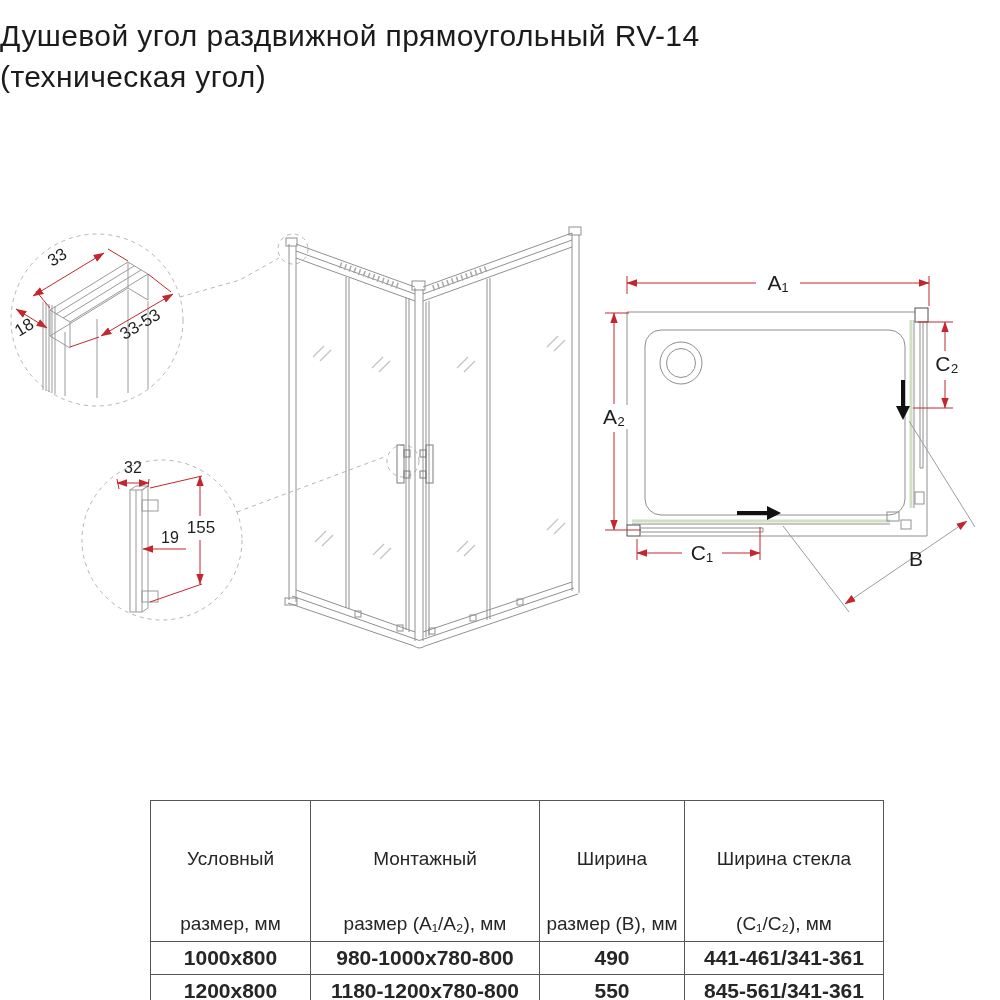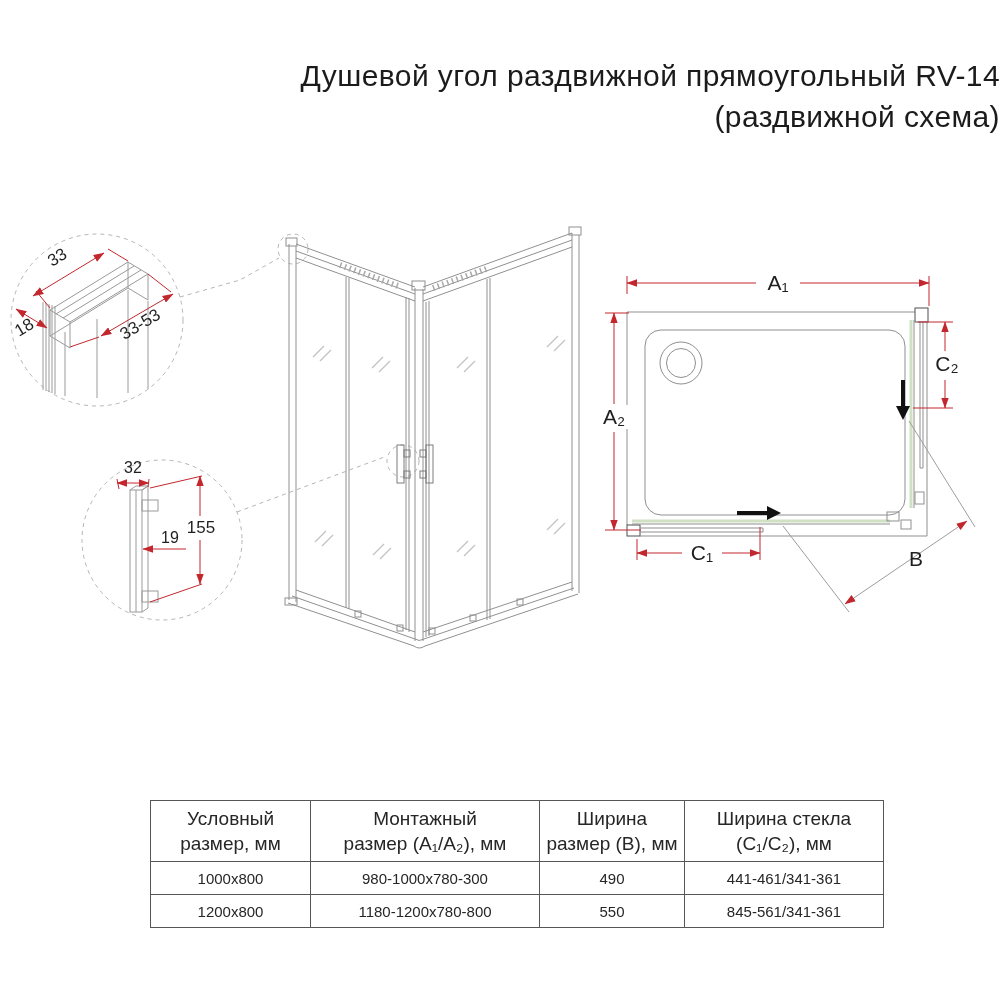--- a/index.html
+++ b/index.html
@@ -1,36 +1,36 @@
 <!DOCTYPE html>
 <html><head>
 <meta charset="utf-8">
 <style>
   html,body{margin:0;padding:0;background:#ffffff;}
   body{width:1000px;height:1000px;font-family:"Liberation Sans","DejaVu Sans",sans-serif;}
   .page{position:relative;width:1000px;height:1000px;background:#fff;overflow:hidden;}
-  .title{position:absolute;top:16px;left:0;width:1000px;text-align:right;
-         font-size:30px;line-height:1.36;color:#1b1b1b;font-weight:400;letter-spacing:.4px;margin-top:40px;}
+  .title{position:absolute;top:16px;left:0;width:1000px;text-align:left;
+         font-size:30px;line-height:1.36;color:#1b1b1b;font-weight:400;letter-spacing:.4px;}
   svg.drawing{position:absolute;top:0;left:0;}
   svg text{font-family:"Liberation Sans","DejaVu Sans",sans-serif;fill:#1f1f1f;}
   table.size-table{position:absolute;left:150px;top:800px;width:733px;
                    border-collapse:collapse;table-layout:fixed;text-align:center;color:#262626;}
   table.size-table th,table.size-table td{border:1px solid #565656;}
   table.size-table th{font-size:19px;font-weight:400;padding:5px 2px;line-height:1.32;}
-  table.size-table td{font-size:15px;font-weight:400;height:32px;padding:0 2px;}
-  table.size-table th span{display:block;}
+  table.size-table td{font-size:21px;font-weight:700;height:32px;padding:0 2px;}
+  table.size-table th span{display:block;margin-top:40px;}
 </style>
 </head>
 <body>
 
 <div class="page">
 
   <div class="title">
     <div>Душевой угол раздвижной прямоугольный RV-14</div>
-    <div>(раздвижной схема)</div>
+    <div>(техническая угол)</div>
   </div>
 
   <svg class="drawing" width="1000" height="780" viewBox="0 0 1000 780">
     <defs>
       <marker id="ra" viewBox="0 0 10 7" refX="9.5" refY="3.5" markerWidth="11" markerHeight="8" orient="auto-start-reverse" markerUnits="userSpaceOnUse">
         <path d="M0,0 L10,3.5 L0,7 Z" fill="#c2272e"></path>
       </marker>
     </defs>
 
     <g stroke="#9a9a9a" fill="none" stroke-width="1">
@@ -290,21 +290,21 @@
         </th>
         <th>
           <span>Ширина стекла</span>
           <span>(C₁/C₂), мм</span>
         </th>
       </tr>
     </thead>
     <tbody>
       <tr>
         <td>1000x800</td>
-        <td>980-1000x780-300</td>
+        <td>980-1000x780-800</td>
         <td>490</td>
         <td>441-461/341-361</td>
       </tr>
       <tr>
         <td>1200x800</td>
         <td>1180-1200x780-800</td>
         <td>550</td>
         <td>845-561/341-361</td>
       </tr>
     </tbody>

